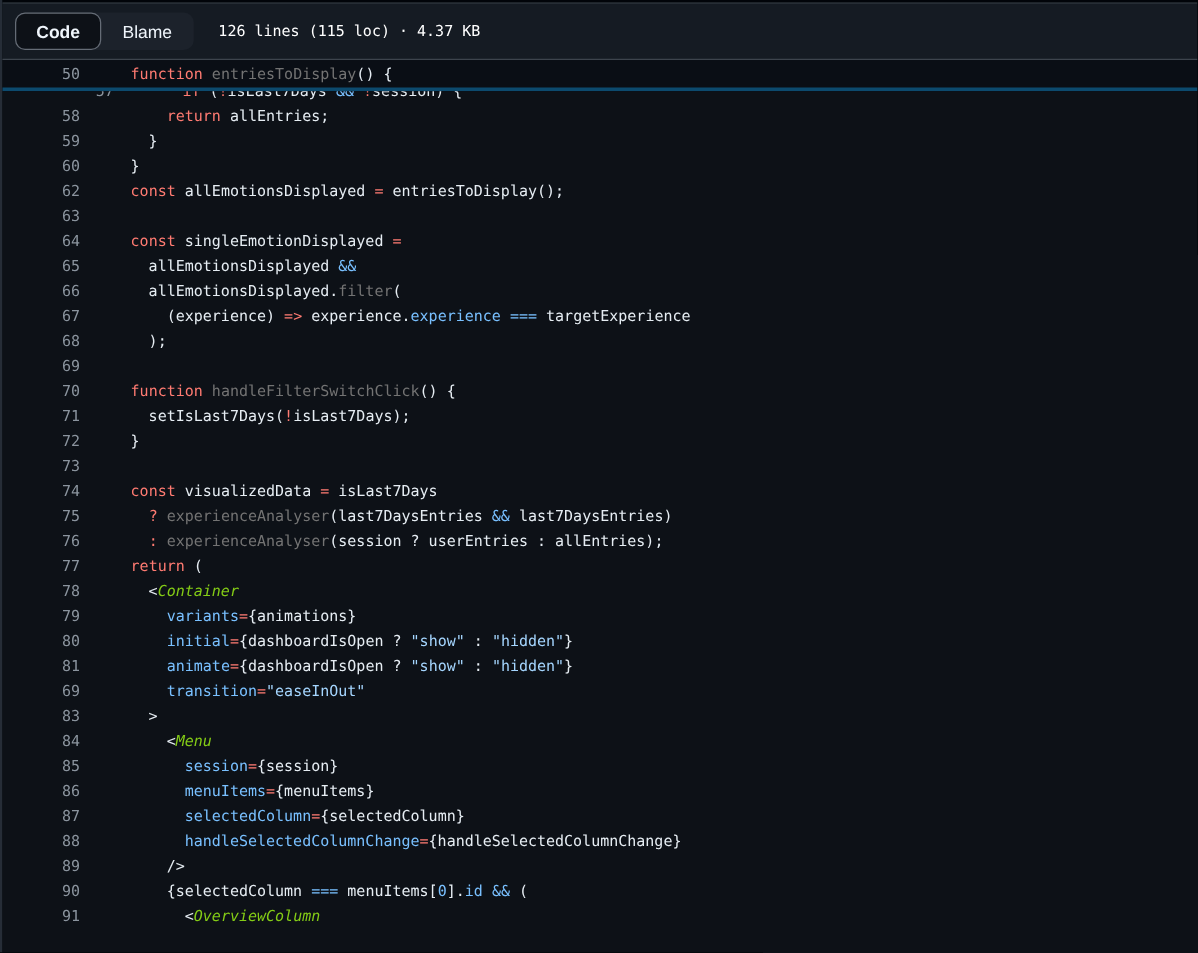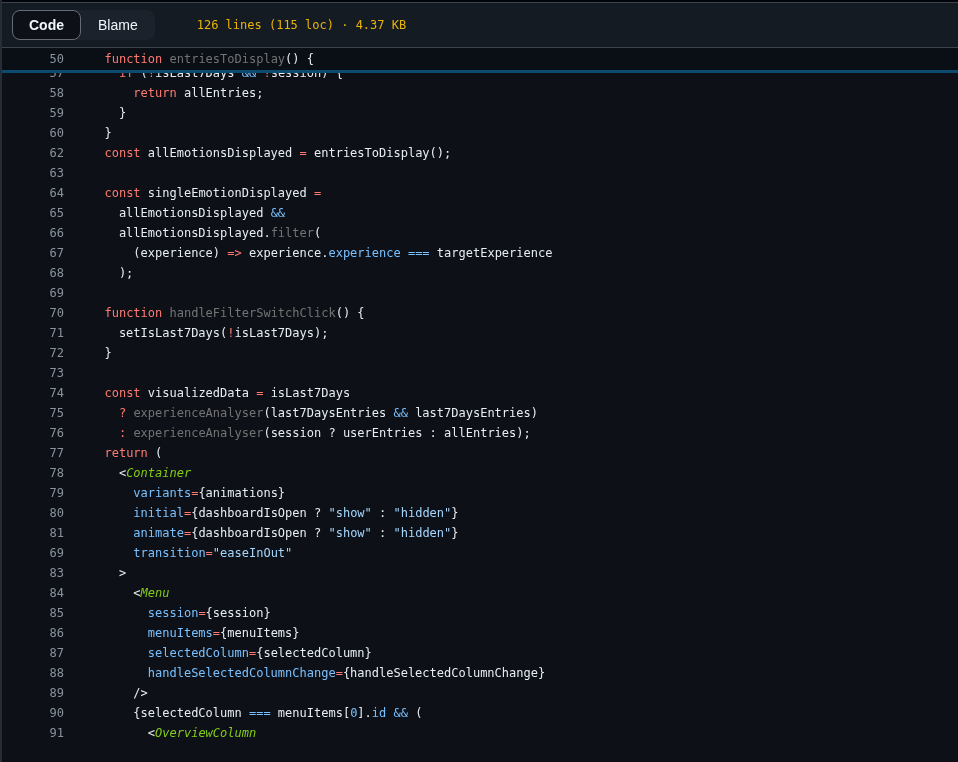--- a/index.html
+++ b/index.html
@@ -4,27 +4,27 @@
 <style>
   html,body{margin:0;padding:0;background:#010409;}
   body{width:958px;height:762px;overflow:hidden;font-family:"Liberation Sans",sans-serif;}
   .wrap{width:958px;height:762px;display:flex;flex-direction:column;border-left:2px solid #262d37;box-sizing:border-box;}
   .topstrip{height:2px;background:#010409;border-bottom:1px solid #3d444d;}
   
   .toolbar{height:45px;background:#151b23;border-bottom:1px solid #3d444d;display:flex;align-items:center;padding:0 0 0 10px;box-sizing:border-box;flex:0 0 auto;gap:16px;}
   .seg{display:flex;background:#1c222b;border-radius:8px;align-items:stretch;}
   .seg button{font-family:"Liberation Sans",sans-serif;font-size:14px;color:#f0f6fc;background:transparent;border:none;padding:6px 17px;border-radius:8px;cursor:pointer;line-height:18px;}
   .seg button.active{background:#0d1117;border:1px solid #656c76;font-weight:700;padding:5px 16px;}
-  .meta{margin-left:26px;font-family:"DejaVu Sans Mono","Liberation Mono",monospace;font-size:12px;color:#eab308;}
+  .meta{margin-left:4px;font-family:"DejaVu Sans Mono","Liberation Mono",monospace;font-size:12px;color:#ffffff;}
   
   .sticky{height:22px;background:#0a0e15;border-bottom:3px solid #0c4a6e;display:flex;align-items:center;flex:0 0 auto;}
   
   .code-area{flex:1 1 auto;background:#0d1117;overflow:hidden;}
   .row{display:flex;height:20px;line-height:20px;}
-  .row.clipped{height:10px;overflow:hidden;}
+  .row.clipped{height:10px;overflow:hidden;margin-left:27px;}
   .row.clipped .inner{margin-top:-10px;display:flex;width:100%;}
   .ln{flex:0 0 62px;text-align:right;font-family:"DejaVu Sans Mono","Liberation Mono",monospace;font-size:12px;color:#8b949e;cursor:pointer;user-select:none;}
   .lc{flex:1 1 auto;padding-left:26px;font-family:"DejaVu Sans Mono","Liberation Mono",monospace;font-size:12px;white-space:pre;color:#e6edf3;}
   .sticky .ln,.sticky .lc{line-height:22px;}
   
   .tp{color:#e6edf3;}
   .tk{color:#ff7b72;}
   .tc{color:#79c0ff;}
   .ts{color:#a5d6ff;}
   .tf{color:#737373;}

